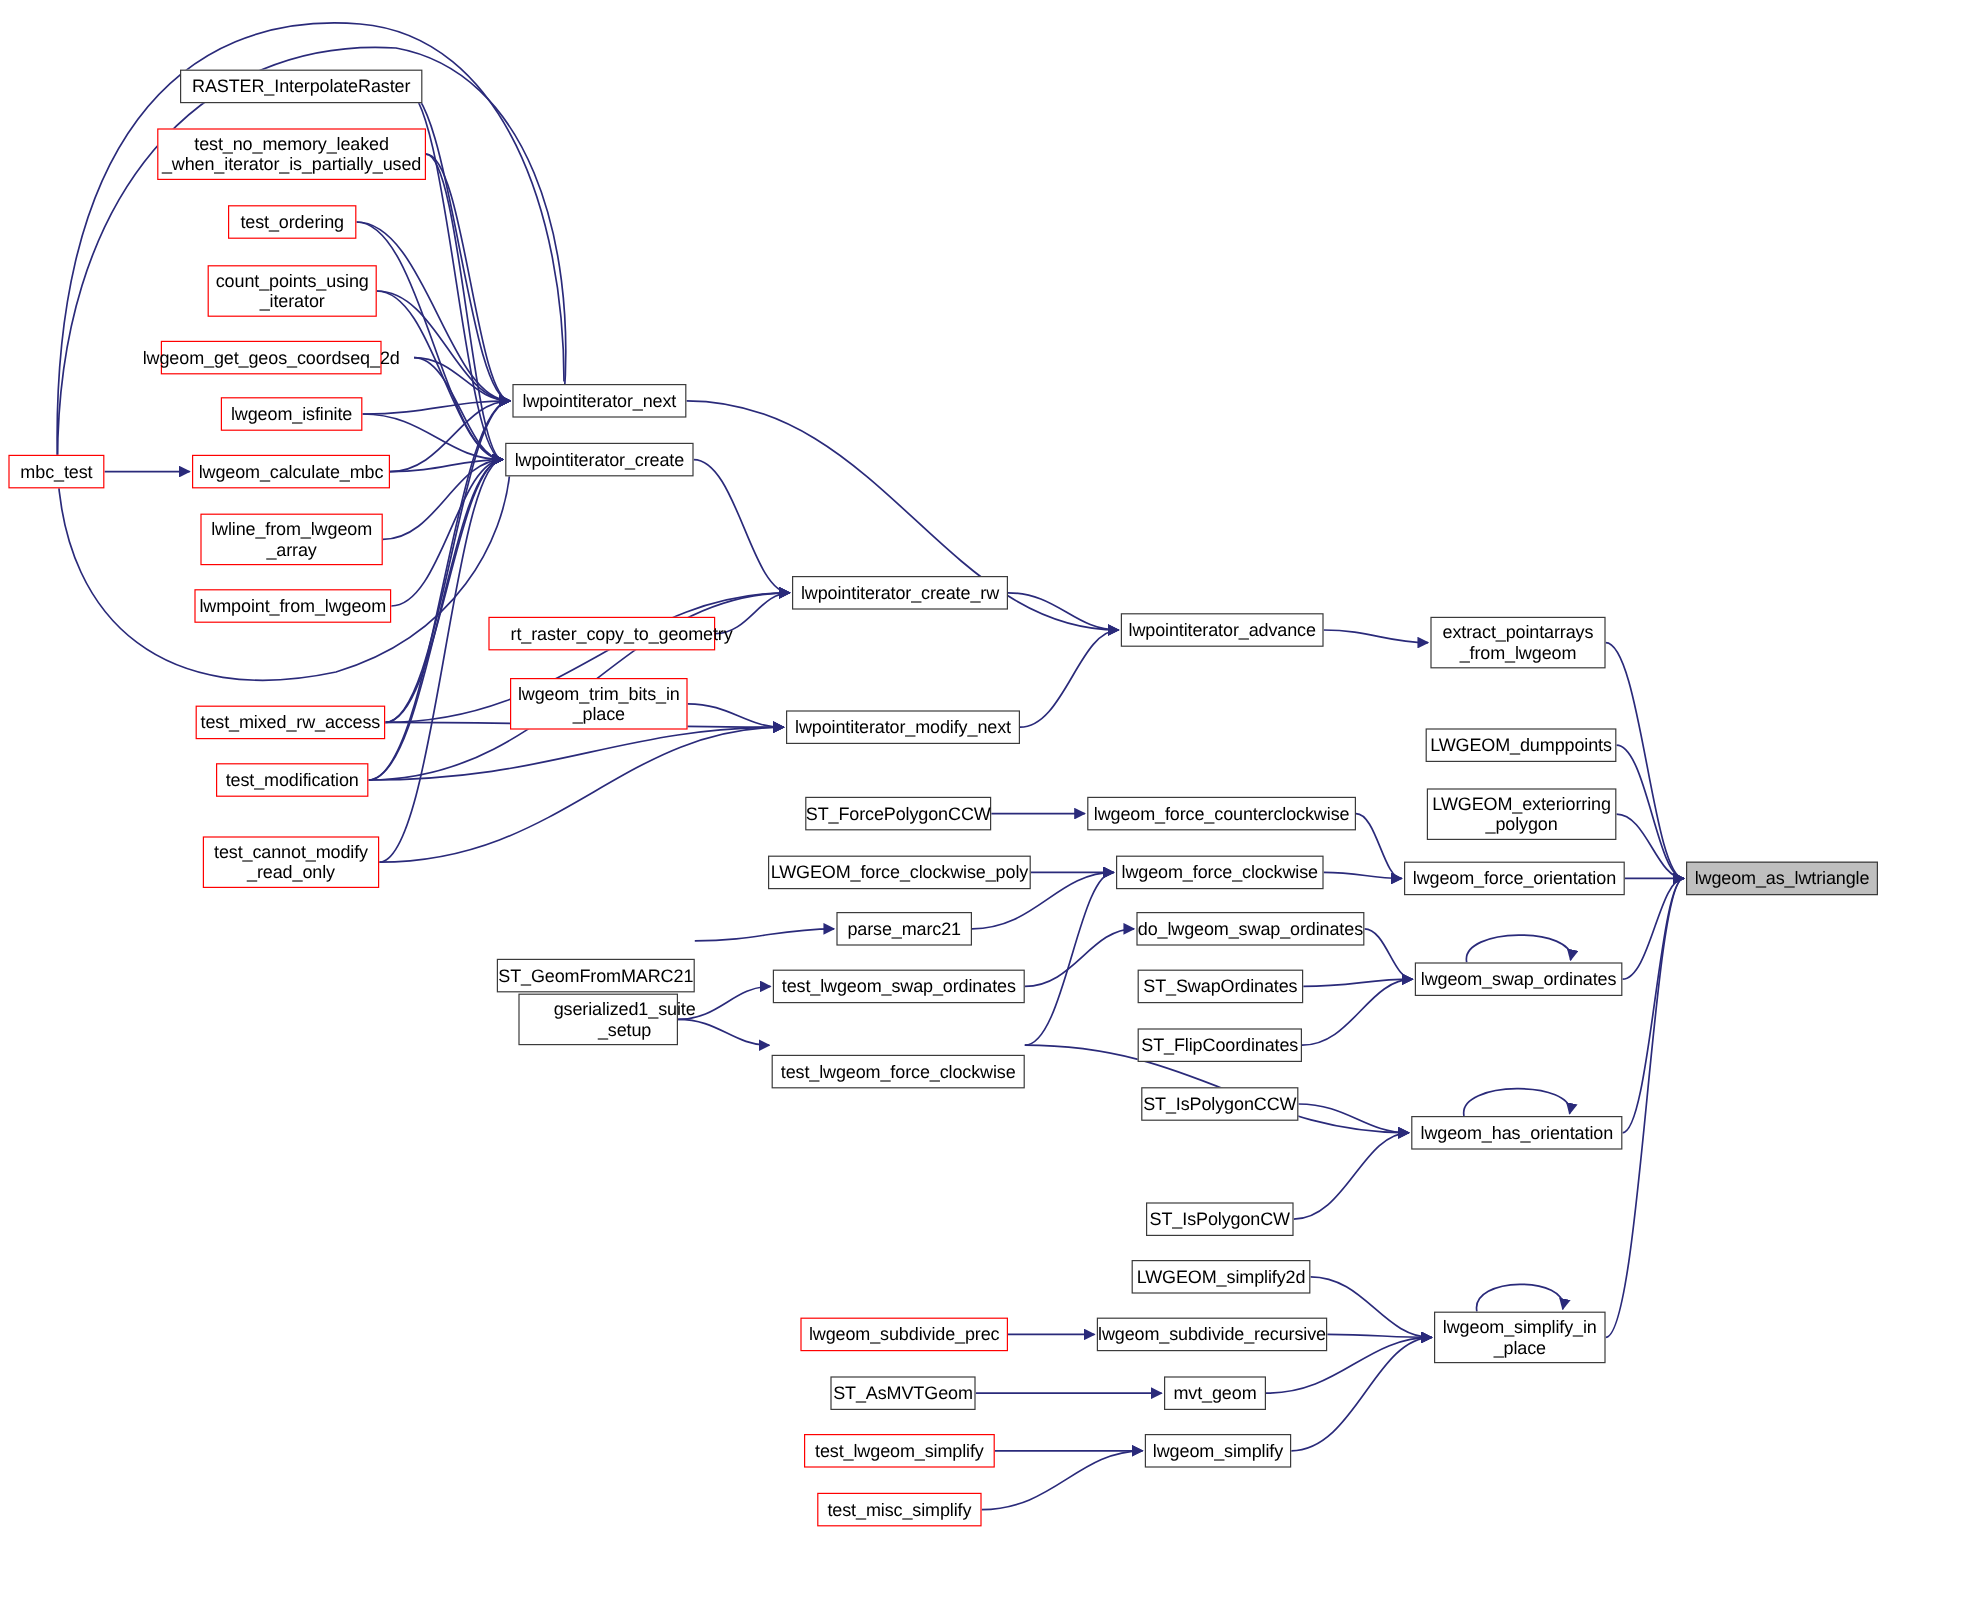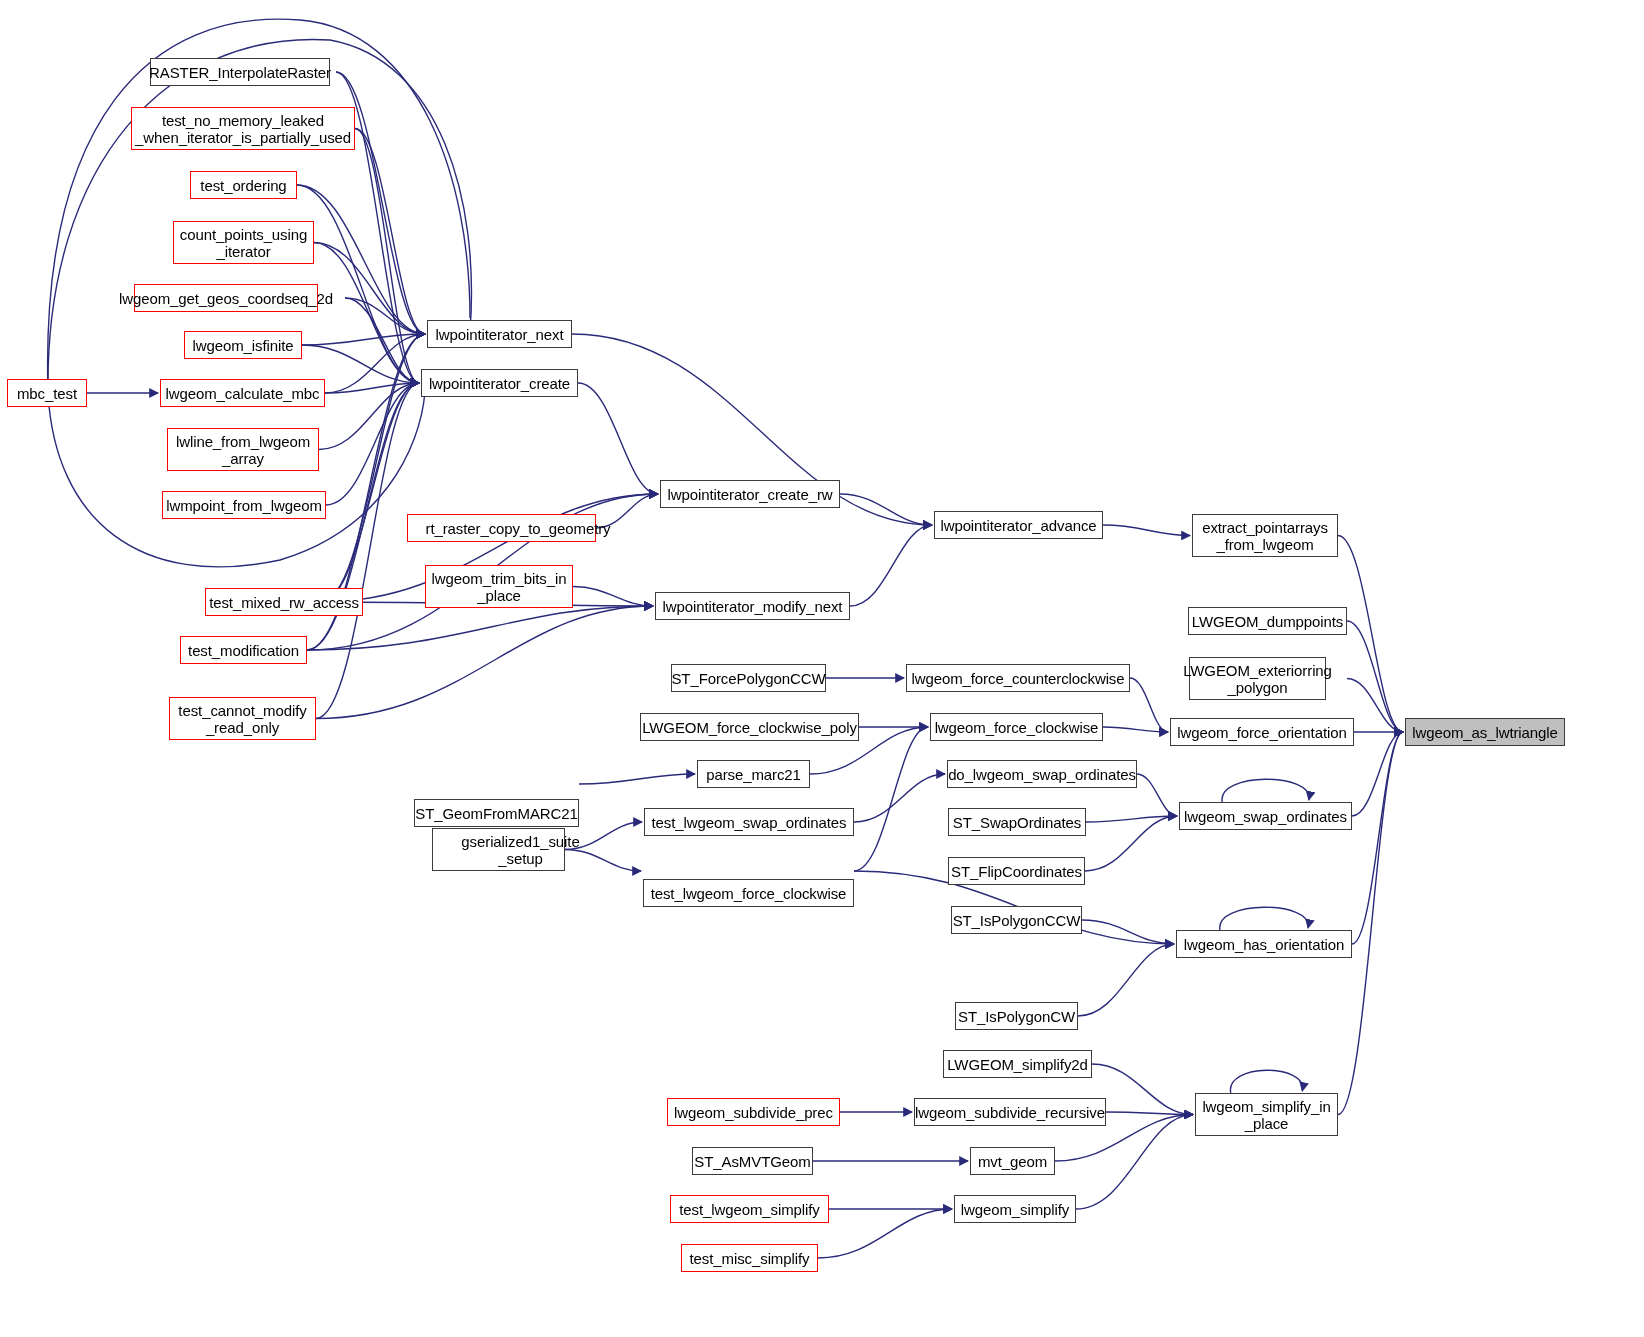--- a/index.html
+++ b/index.html
@@ -108,49 +108,49 @@
         <path d="M 818 1258 C 878.3 1258, 898.4 1209, 952 1209" marker-end="url(#ah)"></path>
         <path d="M 1076 1209 C 1128.65 1209, 1146.2 1114.5, 1193 1114.5" marker-end="url(#ah)"></path>
         <path d="M 1230.75 1093 C 1224.75 1063, 1308.25 1063, 1302.25 1091" marker-end="url(#ah)"></path>
         <path d="M 1338 1114.5 C 1367.25 1114.5, 1377 732, 1403 732" marker-end="url(#ah)"></path>
         <path d="M 48 393 C 40 120, 150 8, 300 20 C 420 30, 470 180, 470 318"></path>
         <path d="M 48 393 C 45 160, 170 30, 330 40 C 440 60, 480 200, 470 332"></path>
         <path d="M 48 393 C 55 520, 140 590, 280 560 C 380 530, 420 450, 425 392"></path>
       </g>
   </svg>
   <div id="node-layer">
-      <div class="node black" style="left: 150px; top: 58px; width: 180px; height: 28px;">RASTER_InterpolateRaster</div>
+      <div class="node black" style="left: 150px; top: 58px; width: 202px; height: 28px;">RASTER_InterpolateRaster</div>
       <div class="node red" style="left: 131px; top: 107px; width: 224px; height: 43px;">test_no_memory_leaked
 _when_iterator_is_partially_used</div>
       <div class="node red" style="left: 190px; top: 171px; width: 107px; height: 28px;">test_ordering</div>
       <div class="node red" style="left: 173px; top: 221px; width: 141px; height: 43px;">count_points_using
 _iterator</div>
       <div class="node red" style="left: 134px; top: 284px; width: 184px; height: 28px;">lwgeom_get_geos_coordseq_2d</div>
       <div class="node red" style="left: 184px; top: 331px; width: 118px; height: 28px;">lwgeom_isfinite</div>
       <div class="node red" style="left: 7px; top: 379px; width: 80px; height: 28px;">mbc_test</div>
       <div class="node red" style="left: 160px; top: 379px; width: 165px; height: 28px;">lwgeom_calculate_mbc</div>
       <div class="node red" style="left: 167px; top: 428px; width: 152px; height: 43px;">lwline_from_lwgeom
 _array</div>
       <div class="node red" style="left: 162px; top: 491px; width: 164px; height: 28px;">lwmpoint_from_lwgeom</div>
-      <div class="node red" style="left: 163px; top: 588px; width: 158px; height: 28px; margin-left: 42px;">test_mixed_rw_access</div>
+      <div class="node red" style="left: 163px; top: 588px; width: 158px; height: 28px;">test_mixed_rw_access</div>
       <div class="node red" style="left: 180px; top: 636px; width: 127px; height: 28px;">test_modification</div>
       <div class="node red" style="left: 169px; top: 697px; width: 147px; height: 43px;">test_cannot_modify
 _read_only</div>
       <div class="node black" style="left: 427px; top: 320px; width: 145px; height: 28px;">lwpointiterator_next</div>
       <div class="node black" style="left: 421px; top: 369px; width: 157px; height: 28px;">lwpointiterator_create</div>
       <div class="node red" style="left: 407px; top: 514px; width: 189px; height: 28px; padding-left: 33px;">rt_raster_copy_to_geometry</div>
       <div class="node red" style="left: 425px; top: 565px; width: 148px; height: 43px;">lwgeom_trim_bits_in
 _place</div>
       <div class="node black" style="left: 660px; top: 480px; width: 180px; height: 28px;">lwpointiterator_create_rw</div>
       <div class="node black" style="left: 655px; top: 592px; width: 195px; height: 28px;">lwpointiterator_modify_next</div>
       <div class="node black" style="left: 934px; top: 511px; width: 169px; height: 28px;">lwpointiterator_advance</div>
       <div class="node black" style="left: 1192px; top: 514px; width: 146px; height: 43px;">extract_pointarrays
 _from_lwgeom</div>
       <div class="node black" style="left: 1188px; top: 607px; width: 159px; height: 28px;">LWGEOM_dumppoints</div>
-      <div class="node black" style="left: 1189px; top: 657px; width: 137px; height: 43px;">LWGEOM_exteriorring
+      <div class="node black" style="left: 1189px; top: 657px; width: 158px; height: 43px;">LWGEOM_exteriorring
 _polygon</div>
       <div class="node black" style="left: 671px; top: 664px; width: 155px; height: 28px;">ST_ForcePolygonCCW</div>
       <div class="node black" style="left: 906px; top: 664px; width: 224px; height: 28px;">lwgeom_force_counterclockwise</div>
       <div class="node black" style="left: 640px; top: 713px; width: 219px; height: 28px;">LWGEOM_force_clockwise_poly</div>
       <div class="node black" style="left: 930px; top: 713px; width: 173px; height: 28px;">lwgeom_force_clockwise</div>
       <div class="node black" style="left: 1170px; top: 718px; width: 184px; height: 28px;">lwgeom_force_orientation</div>
       <div class="node target" style="left: 1405px; top: 718px; width: 160px; height: 28px;">lwgeom_as_lwtriangle</div>
       <div class="node black" style="left: 414px; top: 770px; width: 165px; height: 28px; margin-top: 29px;">ST_GeomFromMARC21</div>
       <div class="node black" style="left: 697px; top: 760px; width: 113px; height: 28px;">parse_marc21</div>
       <div class="node black" style="left: 947px; top: 760px; width: 190px; height: 28px;">do_lwgeom_swap_ordinates</div>

